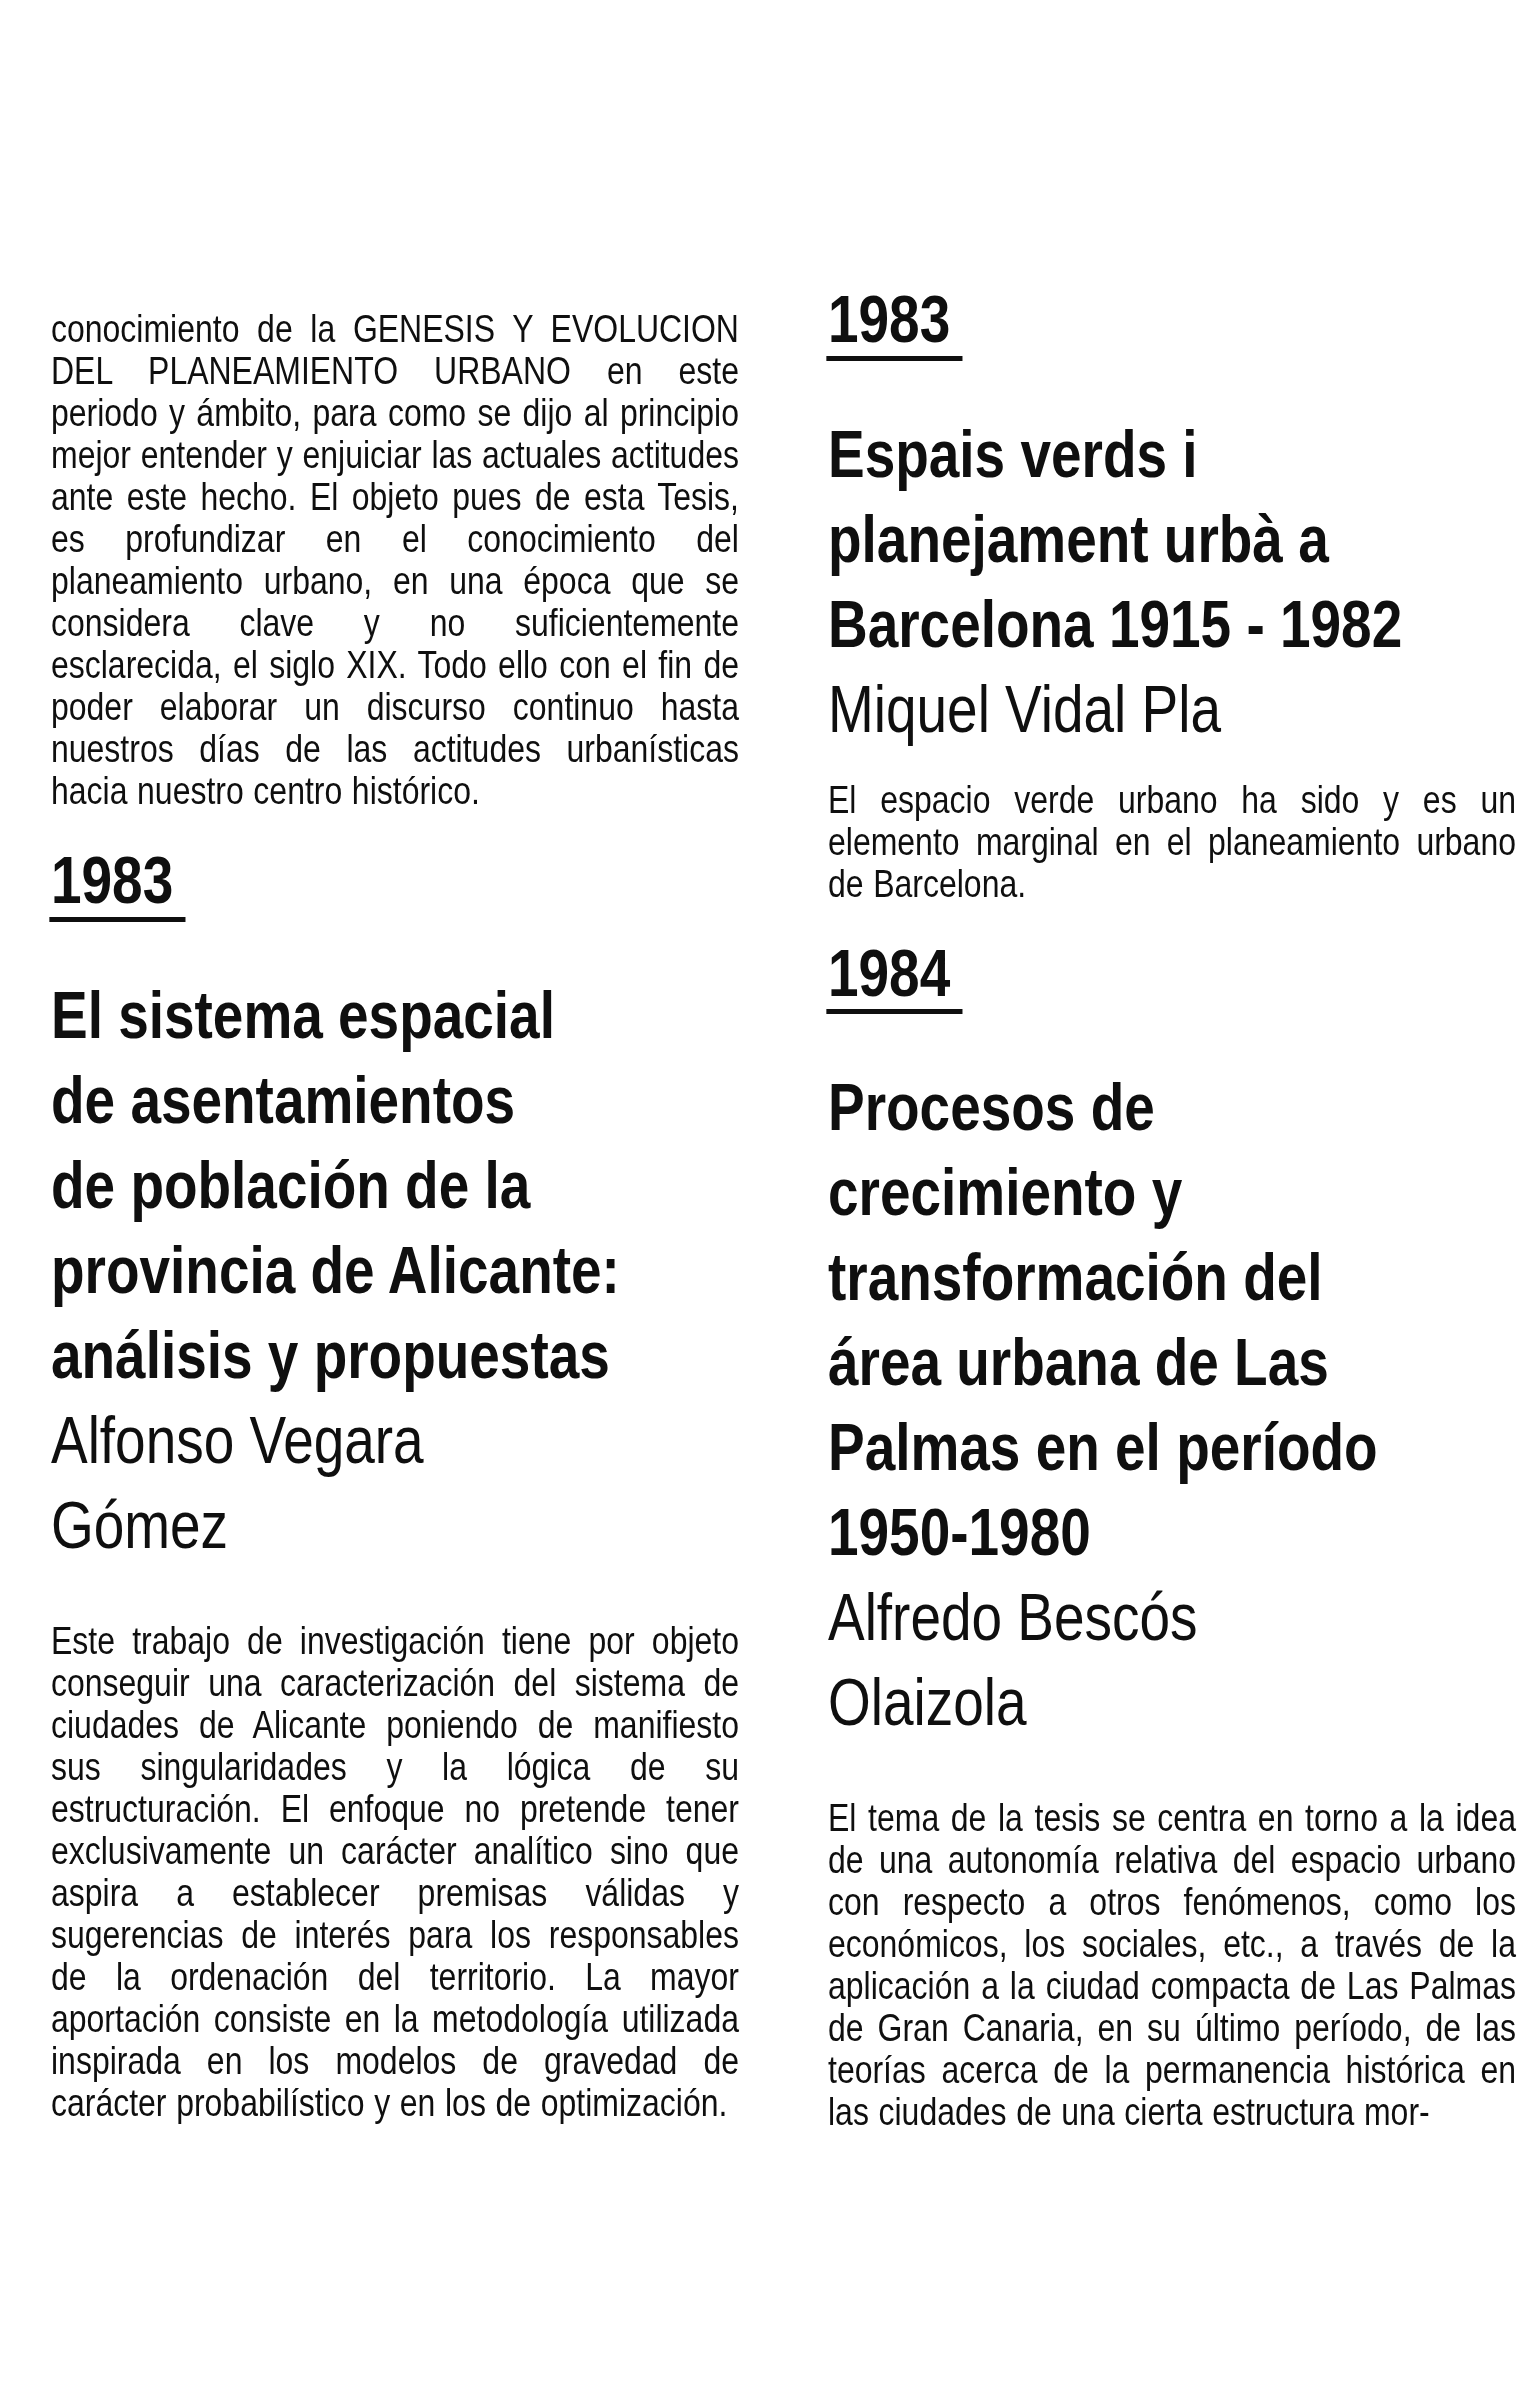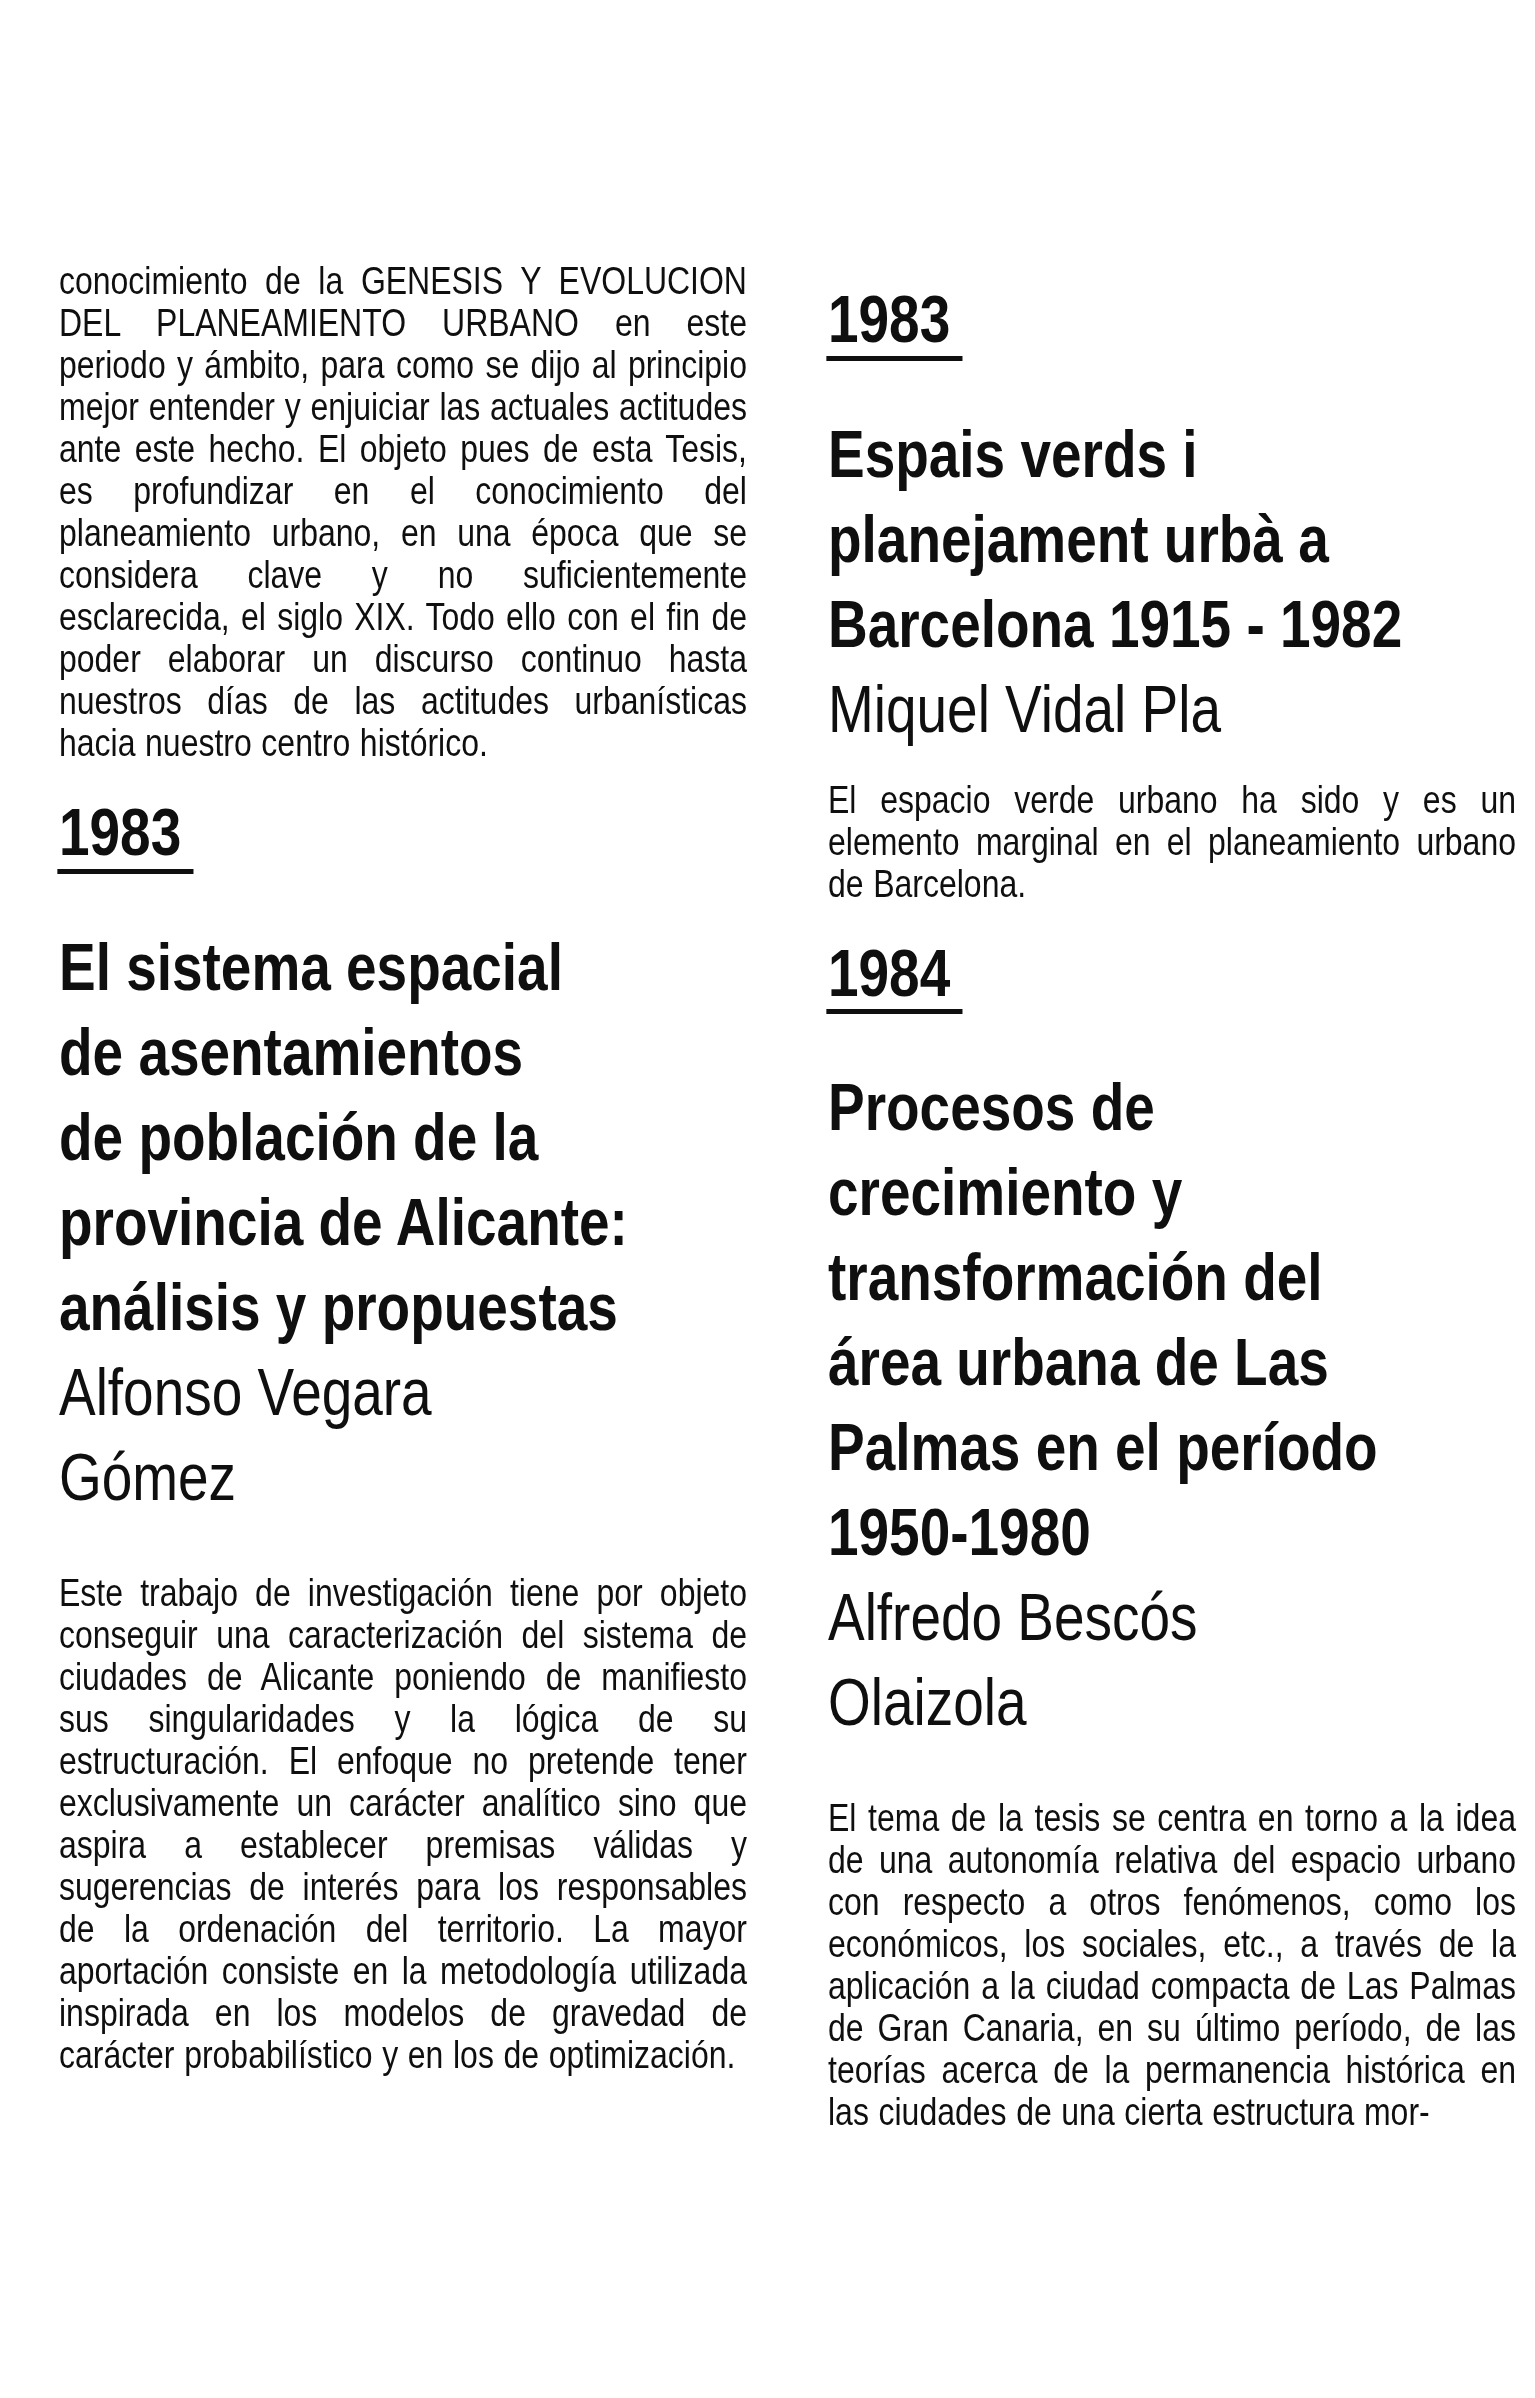--- a/index.html
+++ b/index.html
@@ -13,21 +13,21 @@
     background: #ffffff;
     color: #0f0f0f;
     font-family: "Liberation Sans", "DejaVu Sans", sans-serif;
     overflow: hidden;
   }
   .col {
     position: absolute;
     top: 0;
     display: flow-root;
   }
-  .col-left  { left: 59px;  width: 689px; }
+  .col-left  { left: 51px;  width: 689px; margin-top: 48px; }
   .col-right { left: 828px; width: 686px; }
 
   
   .cond {
     width: 839px;
     transform: scaleX(0.82);
     transform-origin: 0 0;
   }
 
   .body-para {

